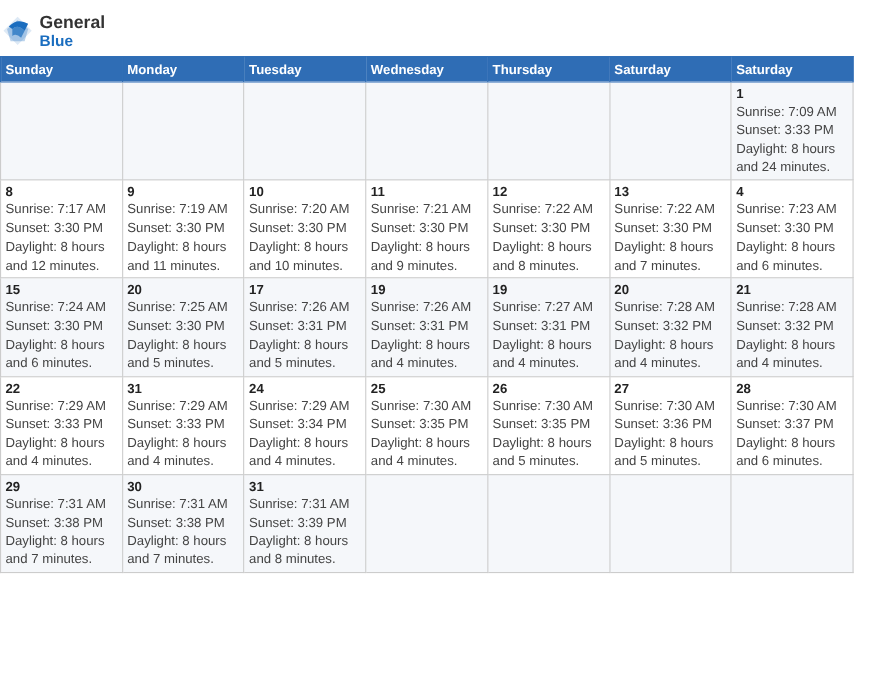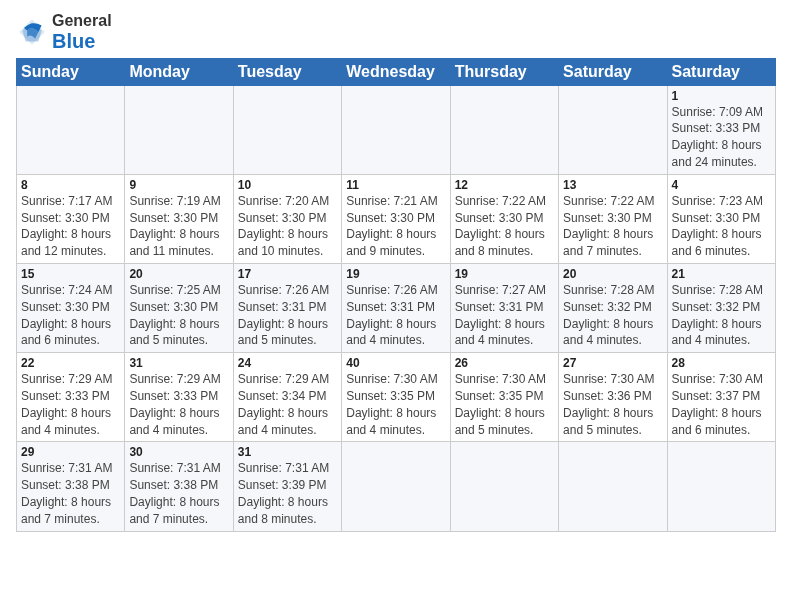--- a/index.html
+++ b/index.html
@@ -7,21 +7,21 @@
       font-family: Arial, sans-serif;
       background: #fff;
       width: 792px;
       height: 612px;
       overflow: hidden;
     }
     .page {
       width: 792px;
       height: 612px;
       background: #fff;
-      padding: 12px 16px 10px 16px;
+      padding: 12px 16px 10px 0;
     }
     .header {
       display: flex;
       justify-content: space-between;
       align-items: flex-start;
       margin-bottom: 6px;
     }
     .logo {
       display: flex;
       align-items: center;
@@ -45,21 +45,21 @@
       color: #555;
     }
     .calendar {
       width: 100%;
       border-collapse: collapse;
       table-layout: fixed;
     }
     .calendar th {
       background: #2f6db5;
       color: #fff;
-      font-size: 16px;
+      font-size: 12px;
       font-weight: bold;
       padding: 4px 4px;
       text-align: left;
       border: 1px solid #2f6db5;
     }
     .calendar td {
       vertical-align: top;
       border: 1px solid #ccc;
       padding: 3px 4px;
       font-size: 9.5px;
@@ -96,21 +96,21 @@
   <div class="header">
     <div class="logo">
       <svg class="logo-icon" viewBox="0 0 40 40" xmlns="http://www.w3.org/2000/svg">
         <polygon points="20,4 36,20 20,36 4,20" fill="#1a6dbf" opacity="0.15"></polygon>
         <polygon points="20,8 32,18 28,32 12,32 8,18" fill="#1a6dbf" opacity="0.3"></polygon>
         <path d="M10 15 Q20 5 32 12 L28 20 Q20 12 14 18 Z" fill="#1a6dbf"></path>
         <path d="M14 18 Q20 12 28 20 L24 28 Q18 22 14 26 Z" fill="#1a6dbf" opacity="0.7"></path>
       </svg>
       <div>
         <div style="font-size:16px;font-weight:bold;color:#333;line-height:1.1;">General</div>
-        <div style="font-size:20px;font-weight:bold;color:#1a6dbf;line-height:1.1;">Blue</div>
+        <div style="font-size:14px;font-weight:bold;color:#1a6dbf;line-height:1.1;">Blue</div>
       </div>
     </div>
     <div class="title-block">
       <div class="main-title"></div>
       <div class="subtitle"></div>
     </div>
   </div>
 
   <table class="calendar">
     <thead>
@@ -149,21 +149,21 @@
           <td><span class="day-num">17</span><span class="day-info">Sunrise: 7:26 AM<br>Sunset: 3:31 PM<br>Daylight: 8 hours and 5 minutes.</span></td>
           <td><span class="day-num">19</span><span class="day-info">Sunrise: 7:26 AM<br>Sunset: 3:31 PM<br>Daylight: 8 hours and 4 minutes.</span></td>
           <td><span class="day-num">19</span><span class="day-info">Sunrise: 7:27 AM<br>Sunset: 3:31 PM<br>Daylight: 8 hours and 4 minutes.</span></td>
           <td><span class="day-num">20</span><span class="day-info">Sunrise: 7:28 AM<br>Sunset: 3:32 PM<br>Daylight: 8 hours and 4 minutes.</span></td>
           <td><span class="day-num">21</span><span class="day-info">Sunrise: 7:28 AM<br>Sunset: 3:32 PM<br>Daylight: 8 hours and 4 minutes.</span></td>
         </tr>
         <tr>
           <td><span class="day-num">22</span><span class="day-info">Sunrise: 7:29 AM<br>Sunset: 3:33 PM<br>Daylight: 8 hours and 4 minutes.</span></td>
           <td><span class="day-num">31</span><span class="day-info">Sunrise: 7:29 AM<br>Sunset: 3:33 PM<br>Daylight: 8 hours and 4 minutes.</span></td>
           <td><span class="day-num">24</span><span class="day-info">Sunrise: 7:29 AM<br>Sunset: 3:34 PM<br>Daylight: 8 hours and 4 minutes.</span></td>
-          <td><span class="day-num">40</span><span class="day-info">Sunrise: 7:30 AM<br>Sunset: 3:35 PM<br>Daylight: 8 hours and 4 minutes.</span></td>
+          <td><span class="day-num">25</span><span class="day-info">Sunrise: 7:30 AM<br>Sunset: 3:35 PM<br>Daylight: 8 hours and 4 minutes.</span></td>
           <td><span class="day-num">26</span><span class="day-info">Sunrise: 7:30 AM<br>Sunset: 3:35 PM<br>Daylight: 8 hours and 5 minutes.</span></td>
           <td><span class="day-num">27</span><span class="day-info">Sunrise: 7:30 AM<br>Sunset: 3:36 PM<br>Daylight: 8 hours and 5 minutes.</span></td>
           <td><span class="day-num">28</span><span class="day-info">Sunrise: 7:30 AM<br>Sunset: 3:37 PM<br>Daylight: 8 hours and 6 minutes.</span></td>
         </tr>
         <tr>
           <td><span class="day-num">29</span><span class="day-info">Sunrise: 7:31 AM<br>Sunset: 3:38 PM<br>Daylight: 8 hours and 7 minutes.</span></td>
           <td><span class="day-num">30</span><span class="day-info">Sunrise: 7:31 AM<br>Sunset: 3:38 PM<br>Daylight: 8 hours and 7 minutes.</span></td>
           <td><span class="day-num">31</span><span class="day-info">Sunrise: 7:31 AM<br>Sunset: 3:39 PM<br>Daylight: 8 hours and 8 minutes.</span></td>
           <td class="empty-cell"></td>
           <td class="empty-cell"></td>

